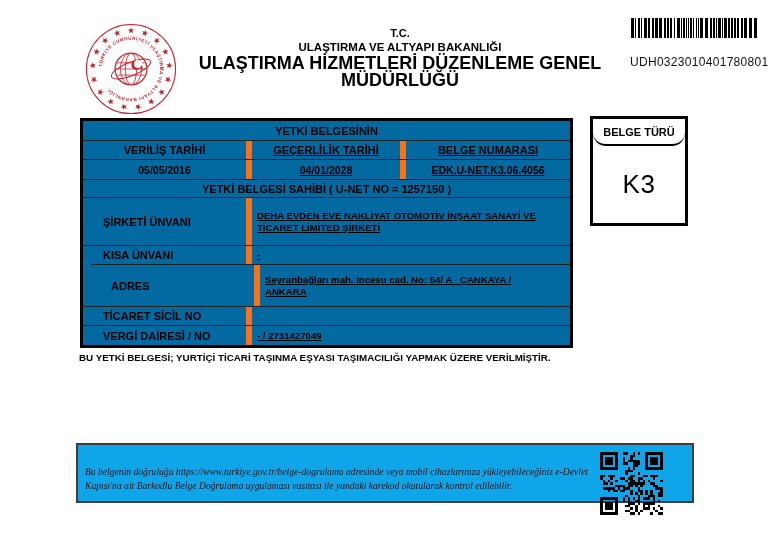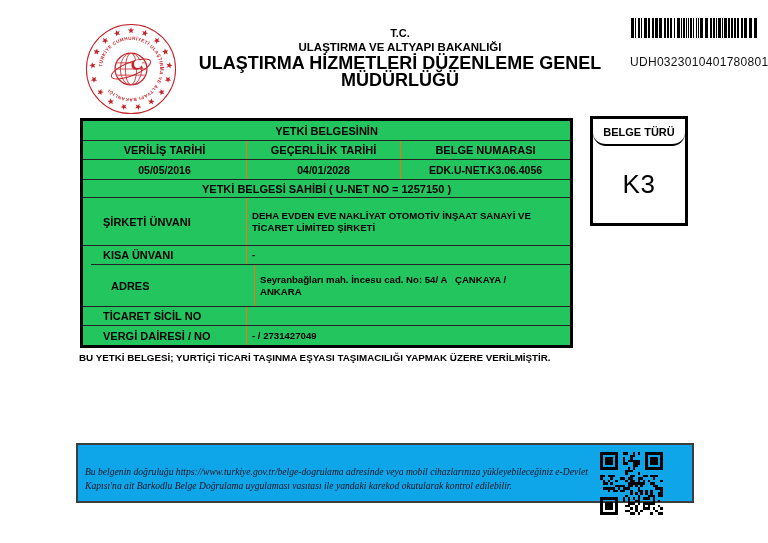--- a/index.html
+++ b/index.html
@@ -16,31 +16,31 @@
   .hdr-l3{font-size:18px;line-height:17px;}
   .hdr-l4{font-size:16px;line-height:15px;margin-top:44px;}
 
   
   .bc-wrap{position:absolute;left:630px;top:18px;width:128px;text-align:center;}
   .bc-svg{width:126px;height:20px;display:block;margin:0 auto;}
   .bc-num{font-size:12px;letter-spacing:.3px;margin-top:17px;color:#111;}
 
   
   .ctable{position:absolute;left:80px;top:118px;width:493px;height:230px;border:3px solid #000;
-          box-sizing:border-box;display:flex;flex-direction:column;background:#22c55e;}
+          box-sizing:border-box;display:flex;flex-direction:column;background:#0369a1;}
   .trow{box-sizing:border-box;display:grid;flex:0 0 auto;}
   .trow + .trow{border-top:1px solid #222;}
   .cols1{grid-template-columns:1fr;}
   .cols3{grid-template-columns:163px 154px 1fr;}
   .cols2{grid-template-columns:163px 1fr;}
   .h19{height:19px;} .h18{height:18px;} .h20{height:20px;} .h48{height:48px;} .h42{height:42px;margin-left:8px;}
   .grow{flex:1 1 auto;}
   .cell{display:flex;align-items:center;justify-content:center;box-sizing:border-box;height:100%;
         font-weight:bold;font-size:11px;overflow:hidden;}
-  .cell + .cell{border-left:1px solid #f97316;}
+  .cell + .cell{border-left:6px solid #f97316;text-decoration:underline;}
   .cell.val{font-size:10.5px;}
   .cell.lab{justify-content:flex-start;padding-left:20px;font-size:11px;}
   .cell.rval{justify-content:flex-start;text-align:left;padding-left:5px;padding-right:0;
              font-size:9.6px;line-height:11.5px;white-space:pre-line;}
   .sect{font-size:11px;}
 
   .statement{position:absolute;left:79px;top:352px;width:560px;font-weight:bold;font-size:9.8px;}
 
   
   .btbox{position:absolute;left:590px;top:116px;width:98px;height:110px;border:3px solid #000;

